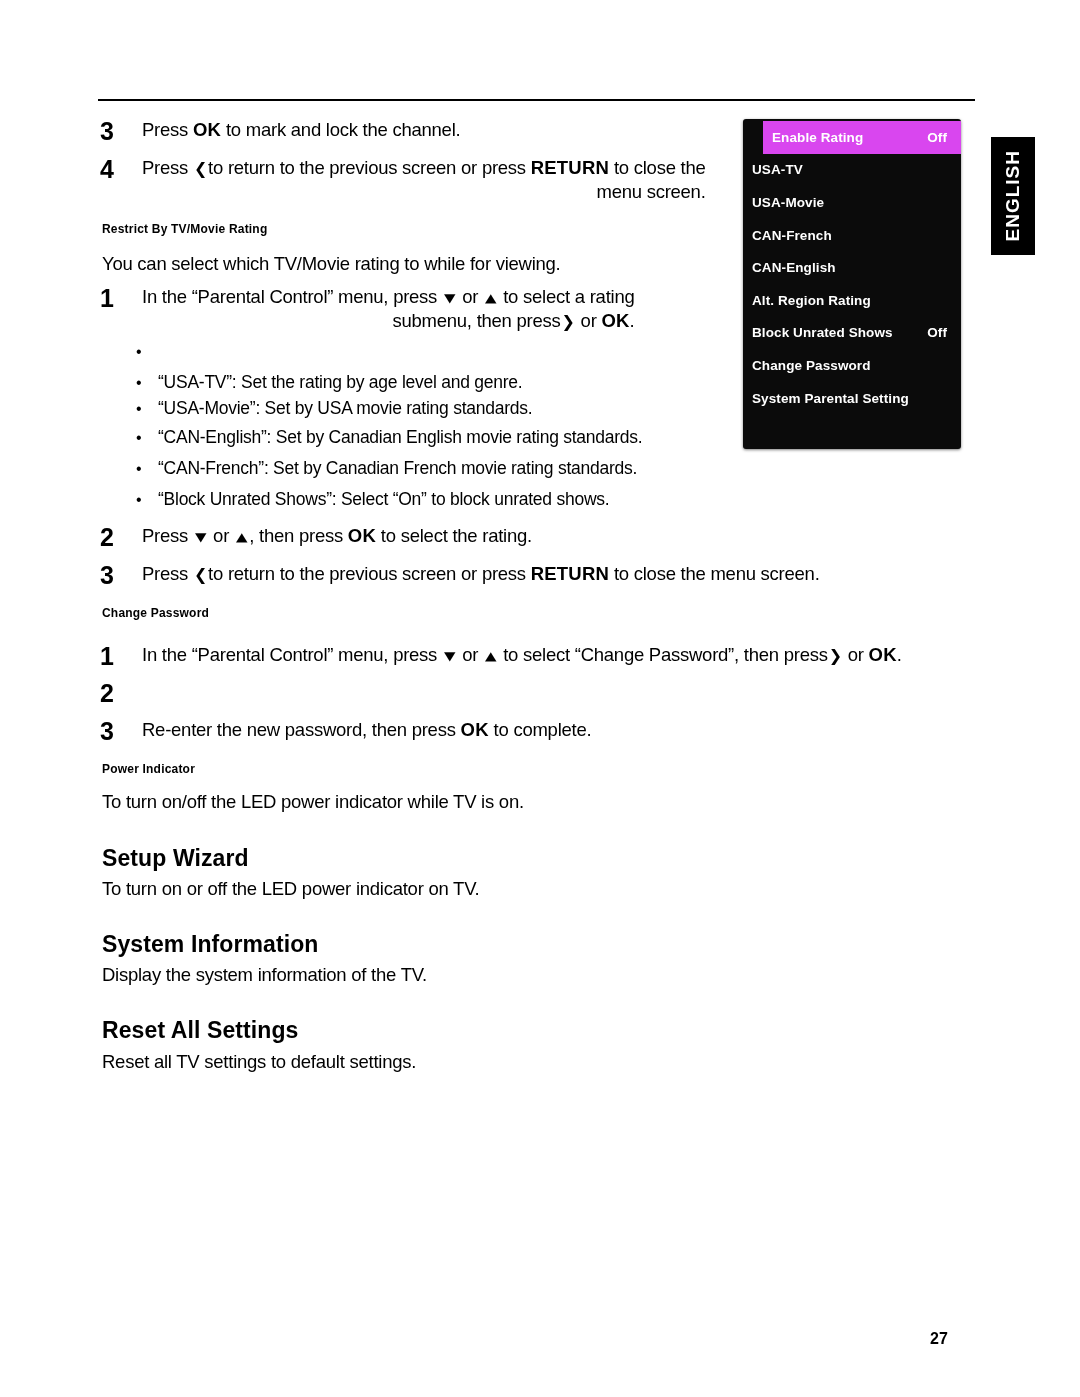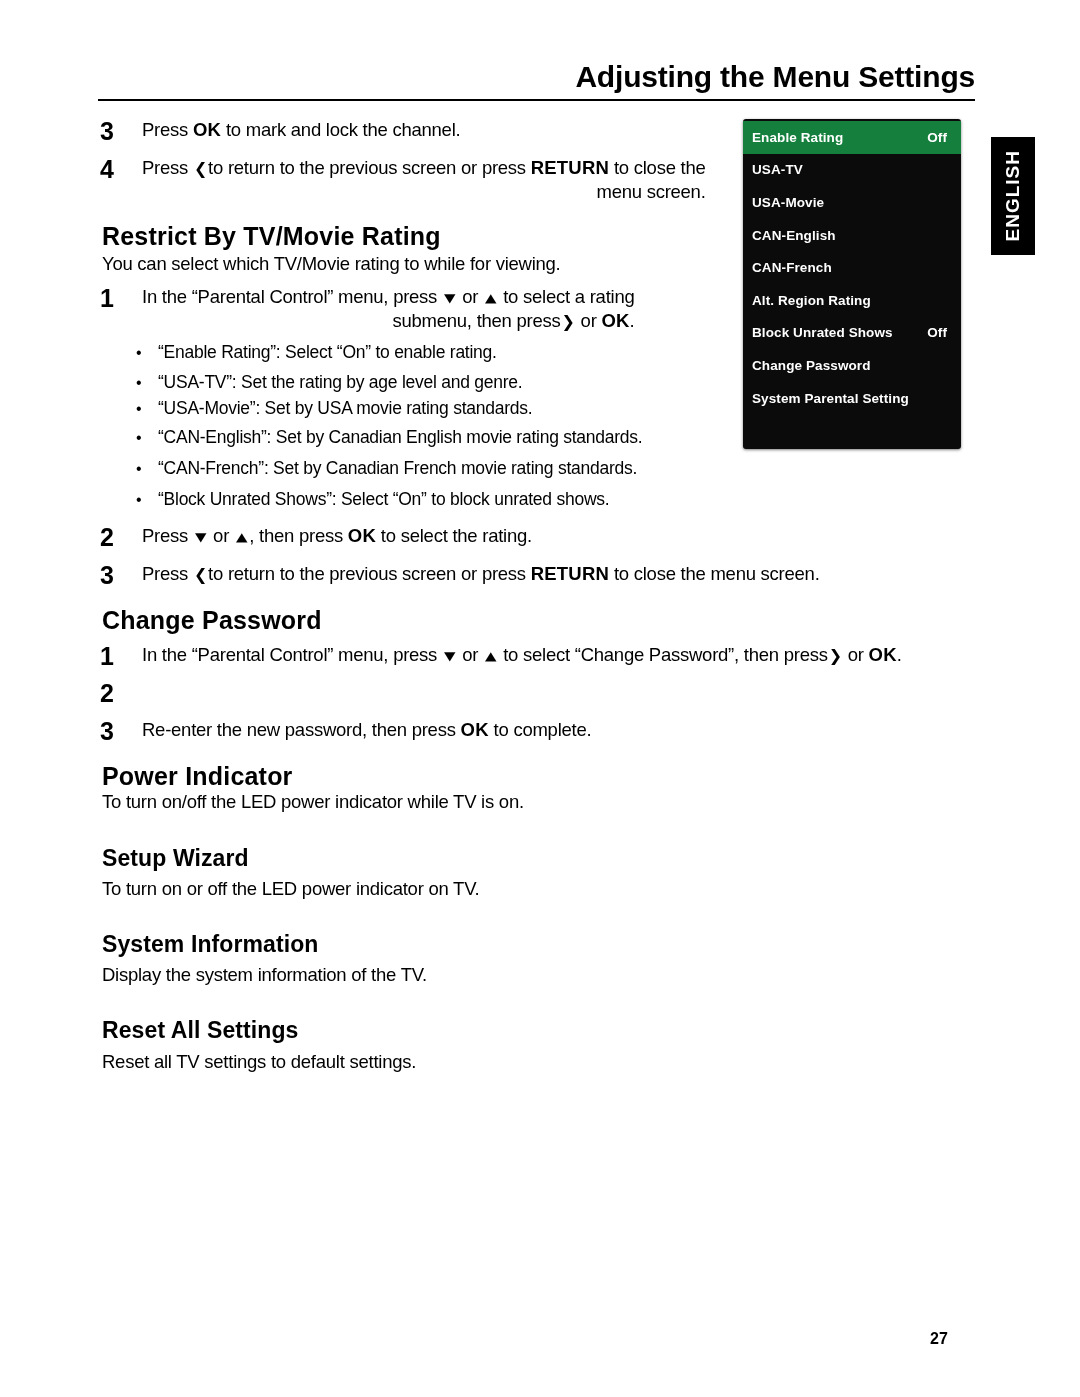--- a/index.html
+++ b/index.html
@@ -87,21 +87,22 @@
     justify-content: space-between;
     padding: 0 14px 0 9px;
     box-sizing: border-box;
     color: #ffffff;
     font-family: "Liberation Sans", sans-serif;
     font-size: 13.5px;
     font-weight: bold;
     letter-spacing: 0.1px;
   }
   .osd-row.selected {
-    background: #15803d;
+    background: #d946ef;
+    margin-left: 20px;
   }
   .osd-label { white-space: nowrap; }
   .osd-value { white-space: nowrap; }
 
   
   .content {
     position: absolute;
     left: 0;
     top: 0;
     width: 1080px;
@@ -133,21 +134,21 @@
   .para {
     position: absolute;
     font-size: 18.5px;
     line-height: 1.32;
     letter-spacing: -0.25px;
     font-family: "Liberation Sans", sans-serif;
   }
 
   .sub-head {
     position: absolute;
-    font-size: 25px;
+    font-size: 12px;
     font-weight: bold;
     letter-spacing: 0.2px;
     font-family: "Liberation Sans", sans-serif;
   }
 
   .big-head {
     position: absolute;
     font-size: 23px;
     font-weight: bold;
     letter-spacing: 0.1px;
@@ -200,46 +201,45 @@
     font-size: 16px;
     font-weight: bold;
     font-family: "Liberation Sans", sans-serif;
   }
 </style>
 </head>
 <body>
 
 <div class="page">
 
-  <div class="header-title">Adjusting the Menu Settings</div>
   <div class="header-rule"></div>
 
   <div class="lang-tab">
     <span>ENGLISH</span>
   </div>
 
   <div class="osd-panel" id="osd-panel">
       <div class="osd-row selected">
         <span class="osd-label">Enable Rating</span>
         <span class="osd-value">Off</span>
       </div>
       <div class="osd-row">
         <span class="osd-label">USA-TV</span>
         <span class="osd-value"></span>
       </div>
       <div class="osd-row">
         <span class="osd-label">USA-Movie</span>
         <span class="osd-value"></span>
       </div>
       <div class="osd-row">
+        <span class="osd-label">CAN-French</span>
+        <span class="osd-value"></span>
+      </div>
+      <div class="osd-row">
         <span class="osd-label">CAN-English</span>
-        <span class="osd-value"></span>
-      </div>
-      <div class="osd-row">
-        <span class="osd-label">CAN-French</span>
         <span class="osd-value"></span>
       </div>
       <div class="osd-row">
         <span class="osd-label">Alt. Region Rating</span>
         <span class="osd-value"></span>
       </div>
       <div class="osd-row">
         <span class="osd-label">Block Unrated Shows</span>
         <span class="osd-value">Off</span>
       </div>
@@ -269,21 +269,20 @@
     <div class="para" style="left:102px; top:252px; width:640px;">You can select which TV/Movie rating to while for viewing.</div>
 
     <div class="step" style="left:100px; top:285px; width:640px;">
       <div class="step-num">1</div>
       <div class="step-text">In the “Parental Control” menu, press <span class="chev-ud">▼</span> or <span class="chev-ud">▲</span> to select a rating<br>submenu, then press<span class="chev">❯</span> or <b class="kb">OK</b>.</div>
     </div>
 
     <div id="bullet-list">
         <div class="bullet" style="left: 130px; top: 341px; width: 740px;">
           <span class="bullet-dot">•</span>
-          <span>“Enable Rating”: Select “On” to enable rating.</span>
         </div>
         <div class="bullet" style="left: 130px; top: 371px; width: 740px;">
           <span class="bullet-dot">•</span>
           <span>“USA-TV”: Set the rating by age level and genre.</span>
         </div>
         <div class="bullet" style="left: 130px; top: 397px; width: 740px;">
           <span class="bullet-dot">•</span>
           <span>“USA-Movie”: Set by USA movie rating standards.</span>
         </div>
         <div class="bullet" style="left: 130px; top: 426px; width: 740px;">

